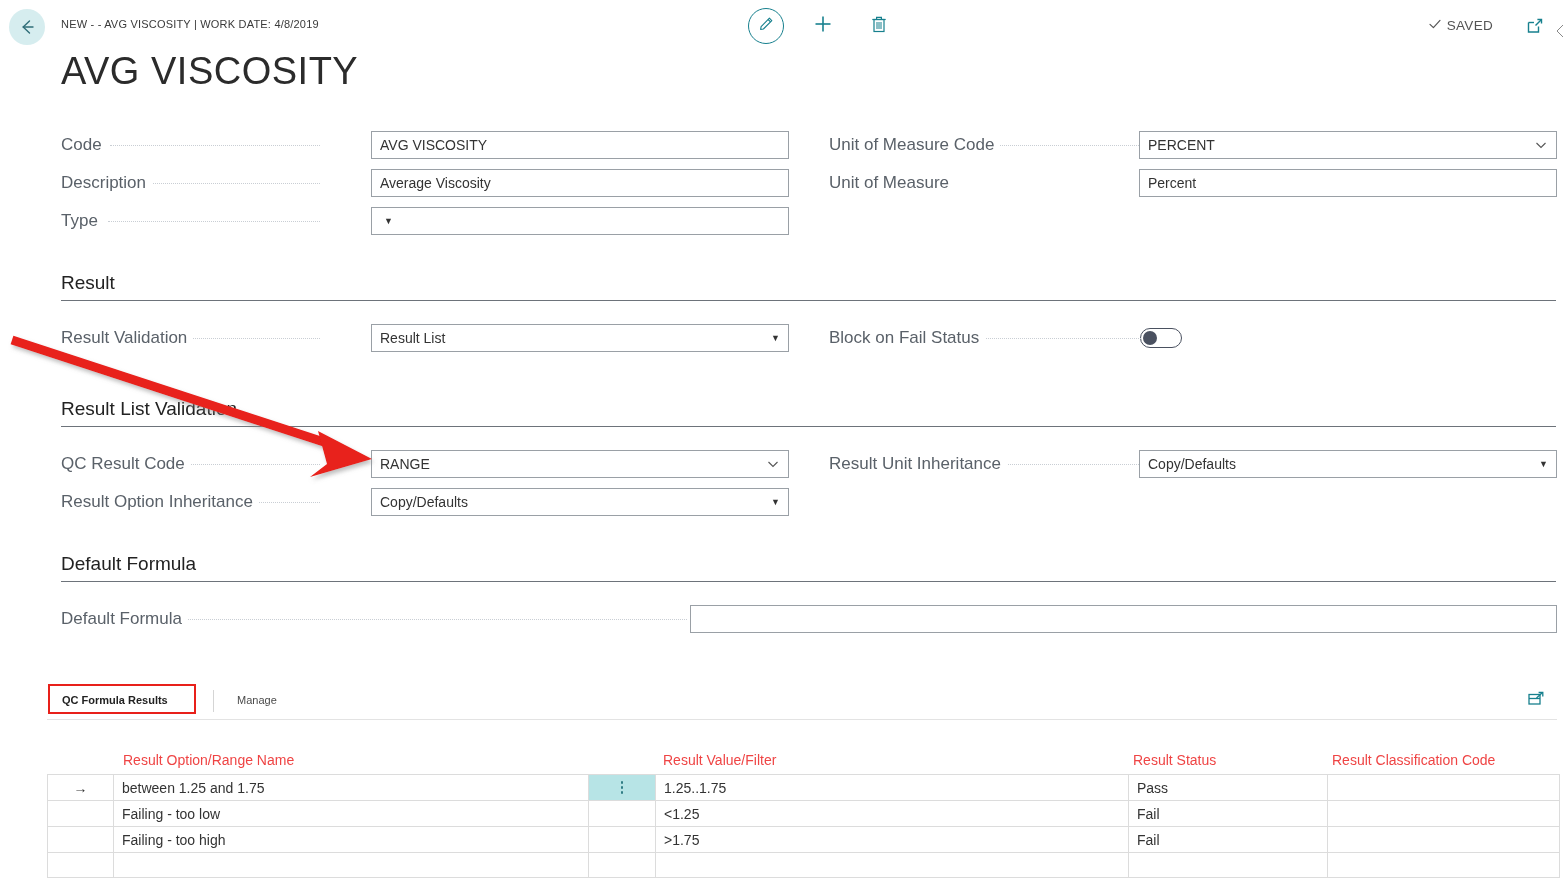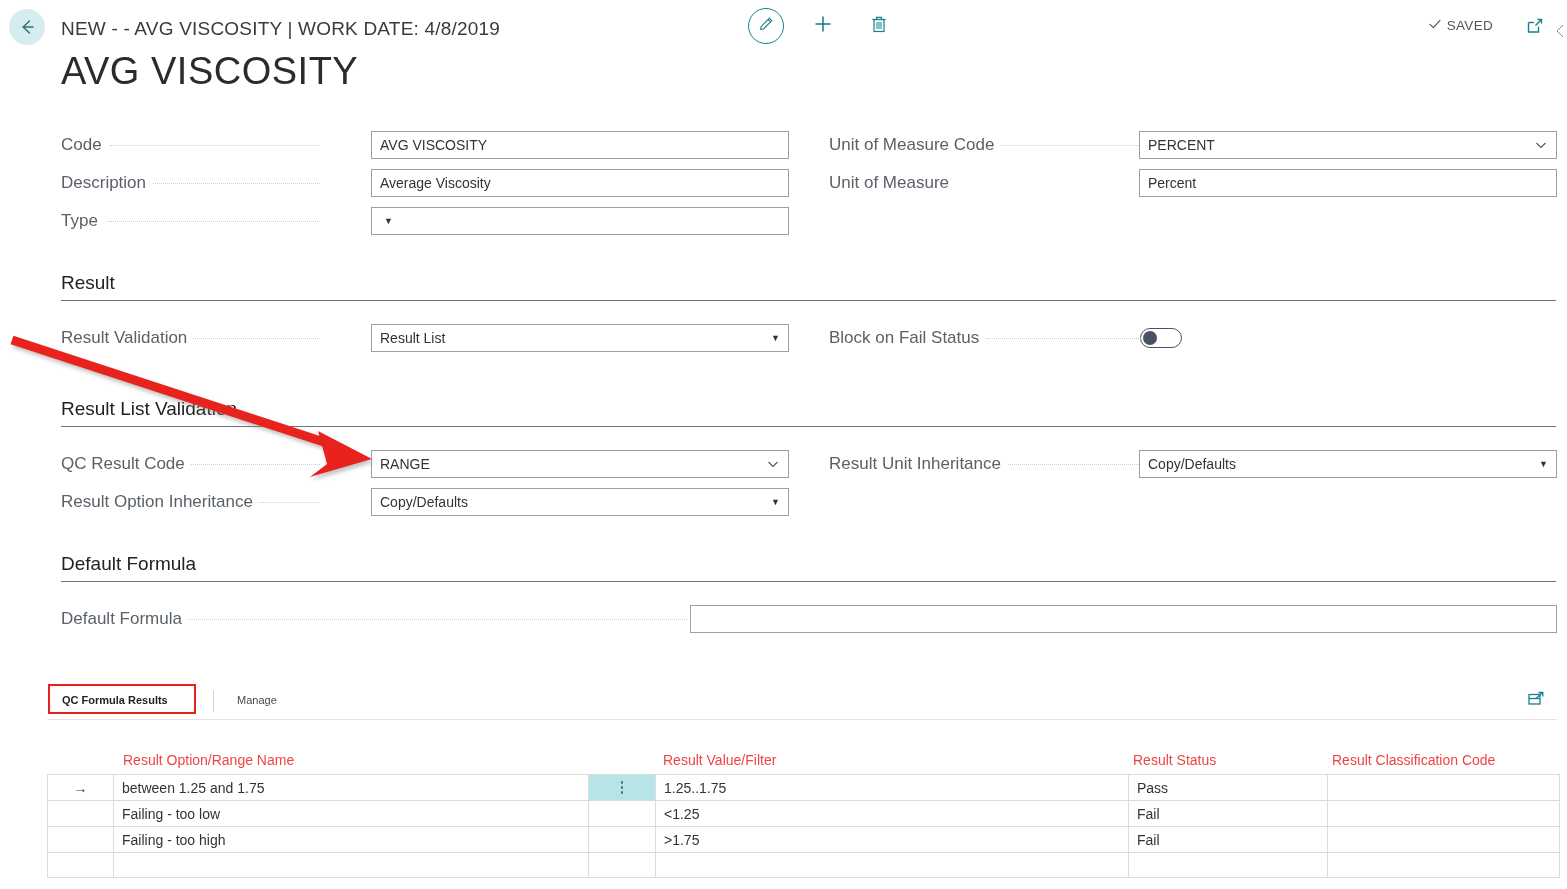--- a/index.html
+++ b/index.html
@@ -16,21 +16,21 @@
   .topbar { position: absolute; left: 0; top: 0; width: 1567px; height: 52px; }
   .back-btn {
     position: absolute; left: 9px; top: 9px; width: 36px; height: 36px;
     border-radius: 50%; background: #d6edef;
     display: flex; align-items: center; justify-content: center;
     cursor: pointer;
   }
   .back-btn svg { display: block; }
   .breadcrumb {
     position: absolute; left: 61px; top: 18px;
-    font-size: 19px; color: #3a3a3a; letter-spacing: 0.2px;
+    font-size: 11px; color: #3a3a3a; letter-spacing: 0.2px;
     white-space: nowrap;
   }
   .tool-icons { position: absolute; left: 748px; top: 8px; display: flex; align-items: center; gap: 22px; }
   .edit-pencil {
     width: 36px; height: 36px; border-radius: 50%;
     border: 1.5px solid #17808e;
     display: flex; align-items: center; justify-content: center;
     cursor: pointer;
   }
   .tool-icon { width: 34px; height: 34px; display: flex; align-items: center; justify-content: center; cursor: pointer; }

